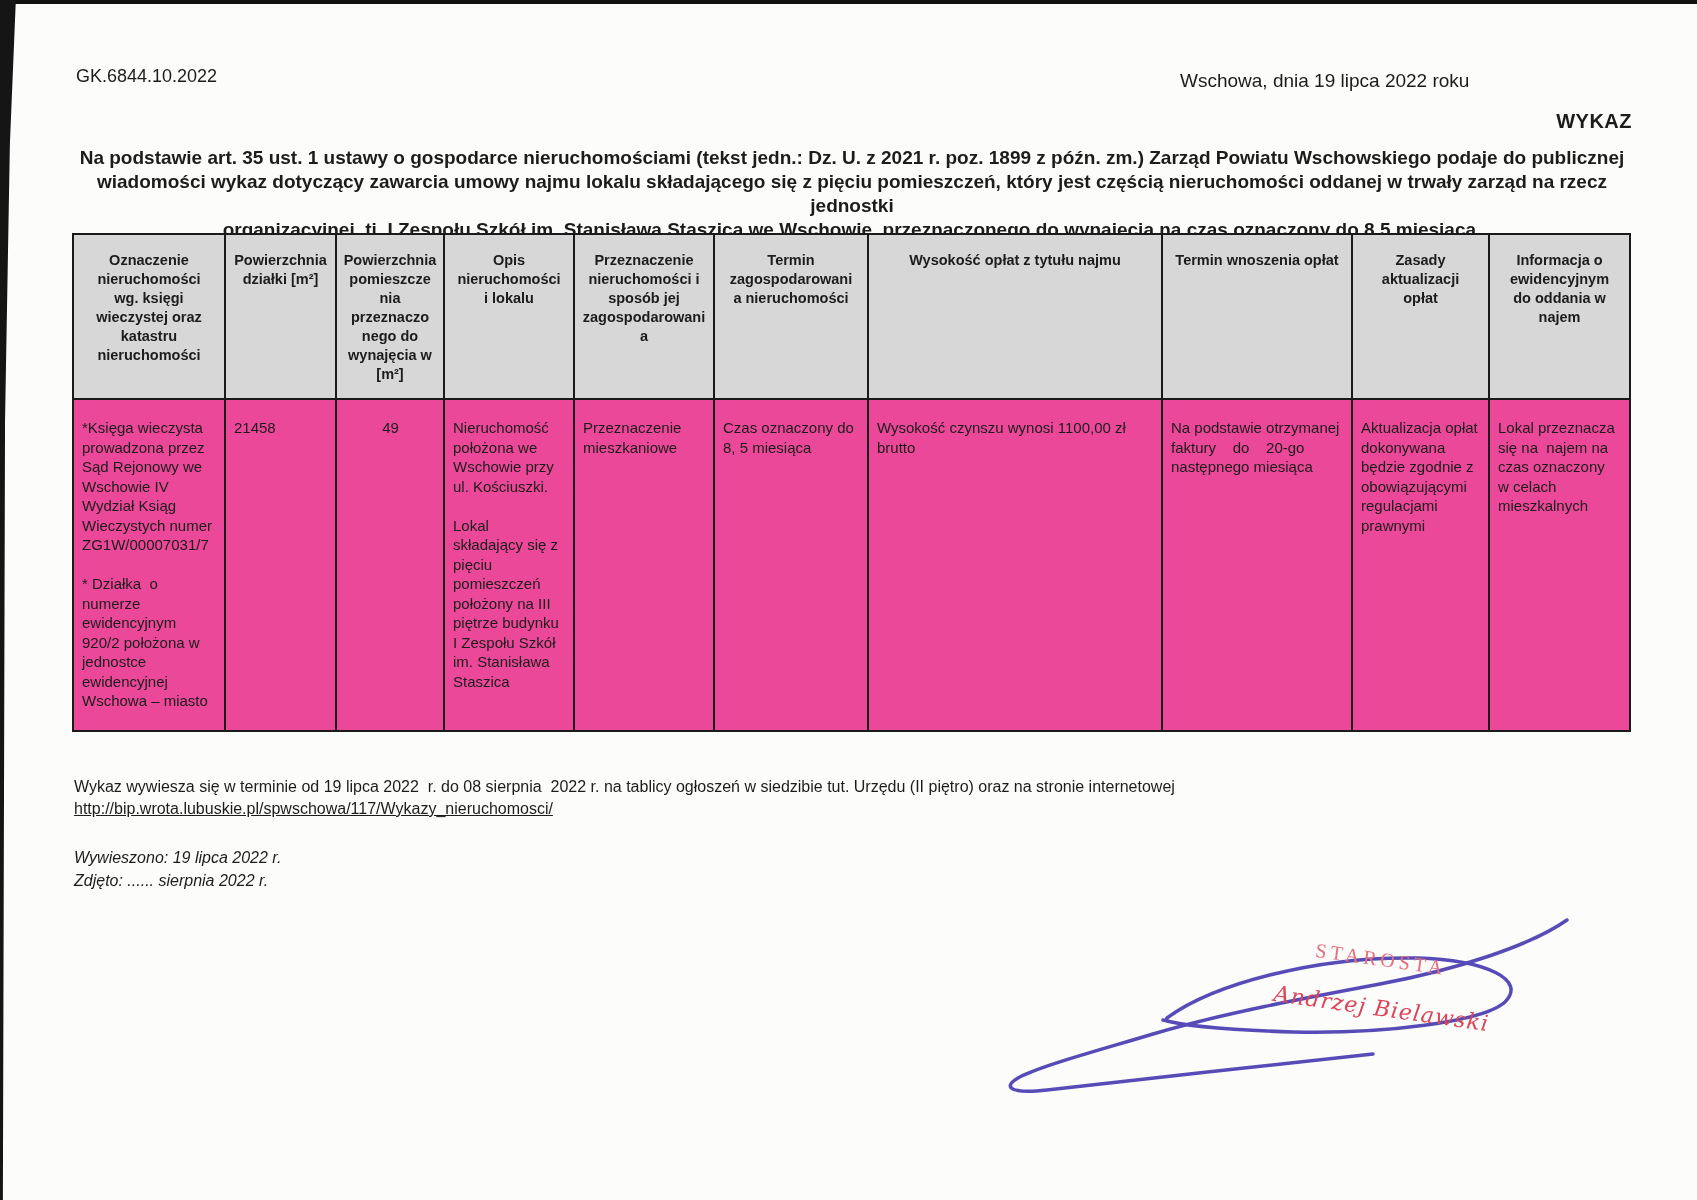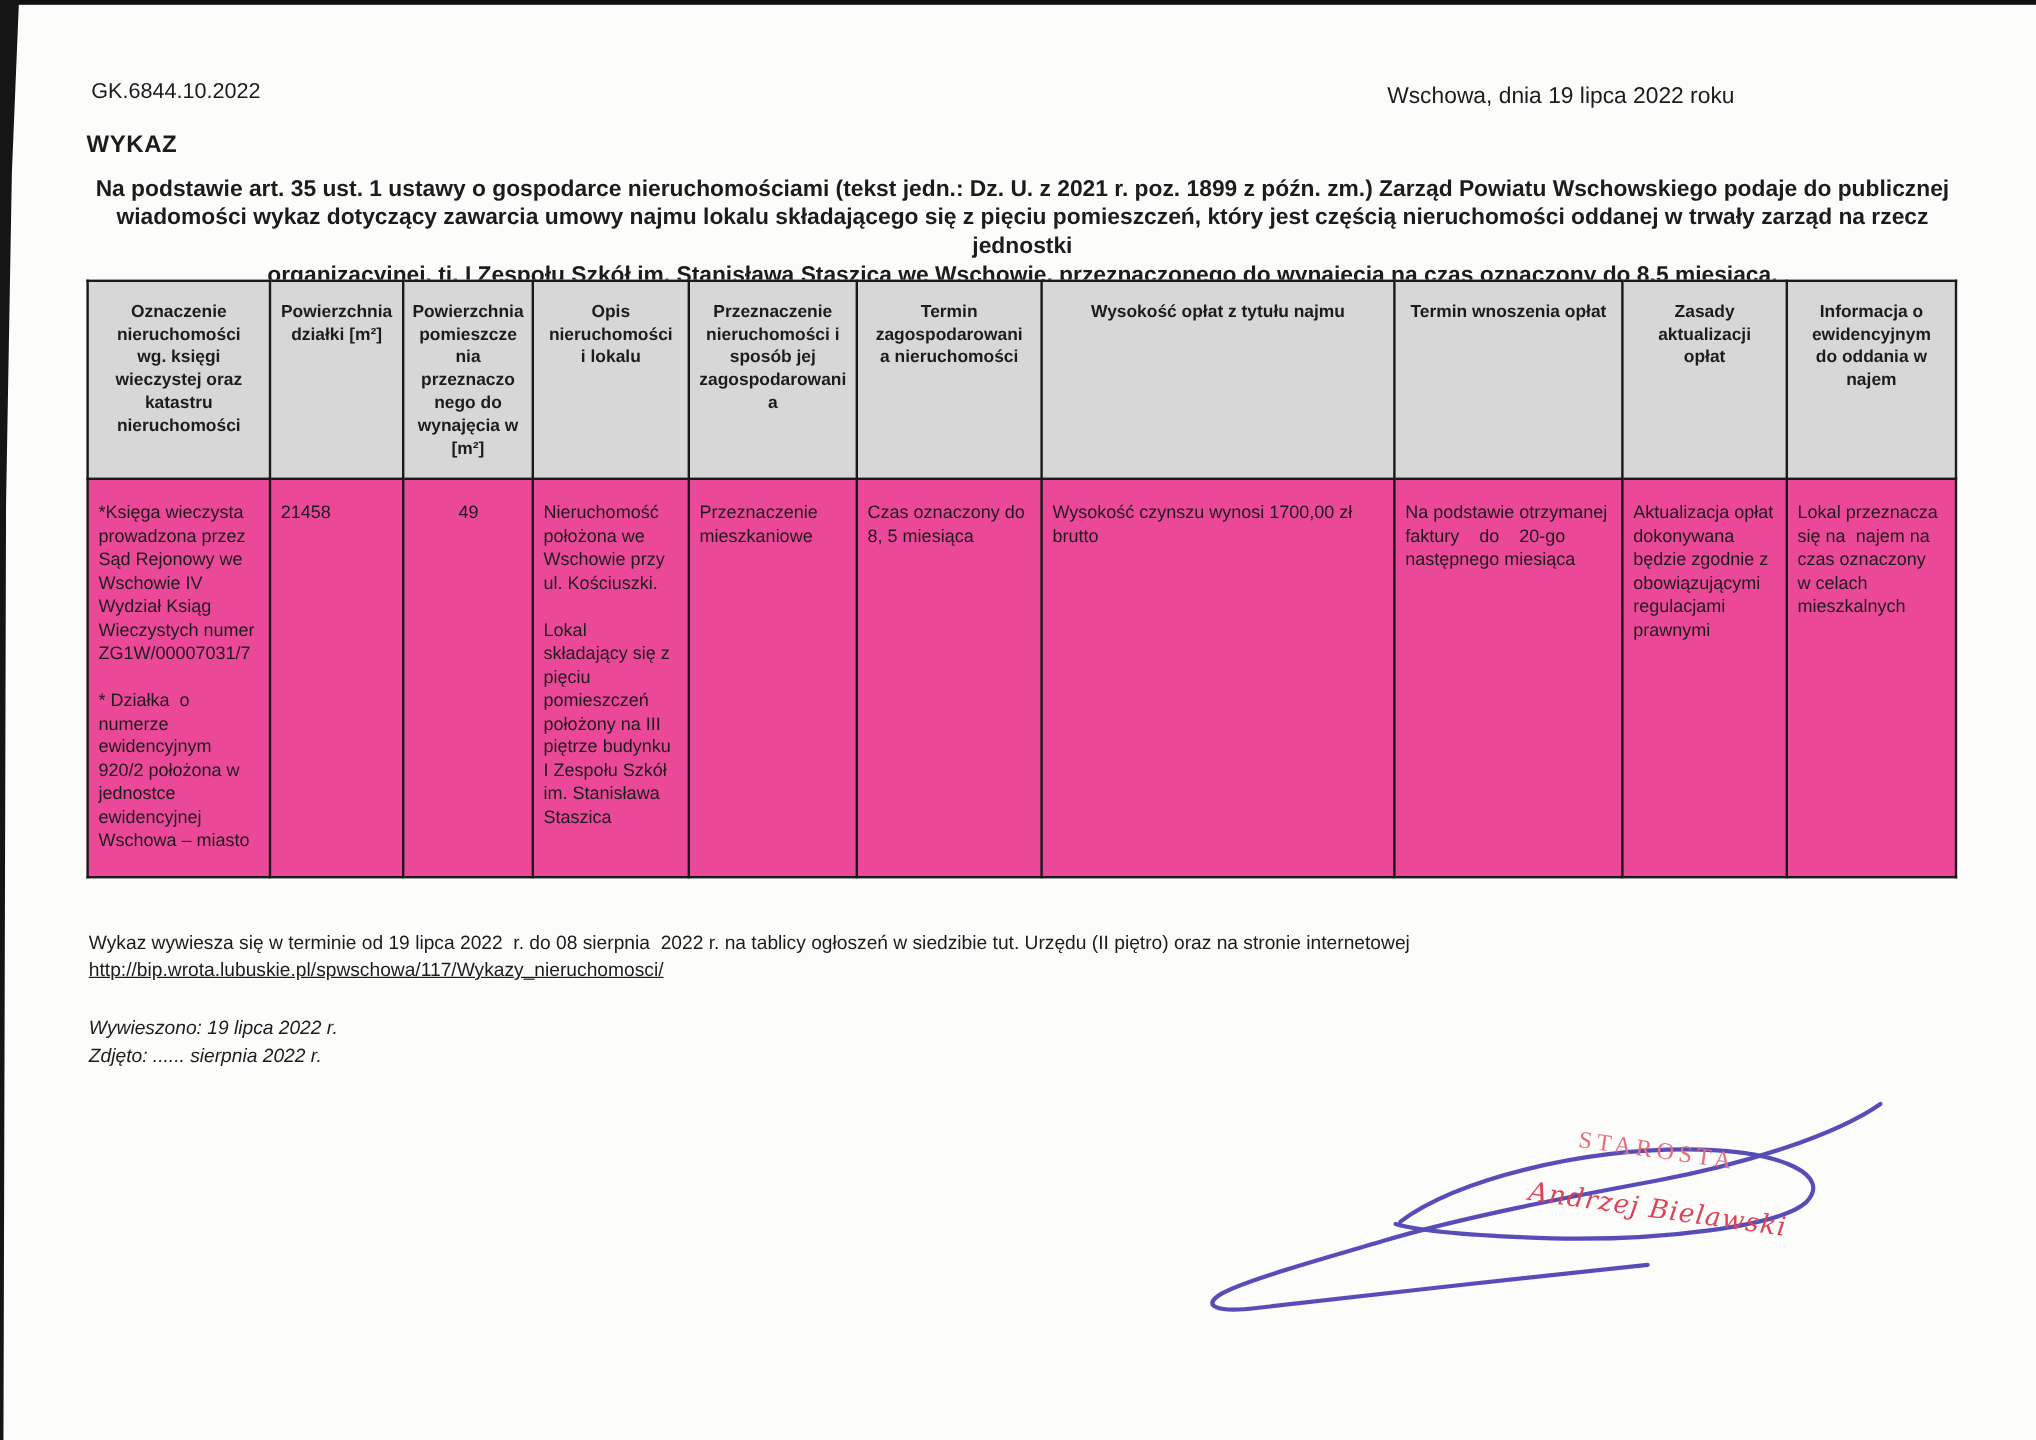--- a/index.html
+++ b/index.html
@@ -23,26 +23,26 @@
   .scan-left-edge {
     position: absolute; left: 0; top: 0; width: 18px; height: 1200px;
     background: #151515;
     clip-path: polygon(0 0, 88% 0, 55% 12%, 28% 35%, 16% 100%, 0 100%);
   }
   .ref {
     position: absolute; left: 76px; top: 66px;
     font-size: 18px;
   }
   .date-line {
-    position: absolute; left: 1156px; top: 70px;
+    position: absolute; left: 1180px; top: 70px;
     font-size: 19px;
   }
   .doc-title {
     position: absolute; left: 72px; top: 110px; width: 1560px;
-    text-align: left; font-weight: bold; font-size: 20px;
+    text-align: right; font-weight: bold; font-size: 20px;
     letter-spacing: 0.5px;
   }
   .intro {
     position: absolute; left: 72px; top: 146px; width: 1560px;
     font-weight: bold; font-size: 19px; line-height: 24px;
     text-align: center; white-space: pre-line;
   }
   table.wykaz {
     position: absolute; left: 72px; top: 233px;
     border-collapse: collapse; table-layout: fixed;
@@ -193,21 +193,21 @@
 pomieszczeń
 położony na III
 piętrze budynku
 I Zespołu Szkół
 im. Stanisława
 Staszica</td>
         <td>Przeznaczenie
 mieszkaniowe</td>
         <td>Czas oznaczony do
 8, 5 miesiąca</td>
-        <td>Wysokość czynszu wynosi 1700,00 zł
+        <td>Wysokość czynszu wynosi 1100,00 zł
 brutto</td>
         <td class="justify">Na podstawie otrzymanej
 faktury    do    20-go
 następnego miesiąca</td>
         <td>Aktualizacja opłat
 dokonywana
 będzie zgodnie z
 obowiązującymi
 regulacjami
 prawnymi</td>

